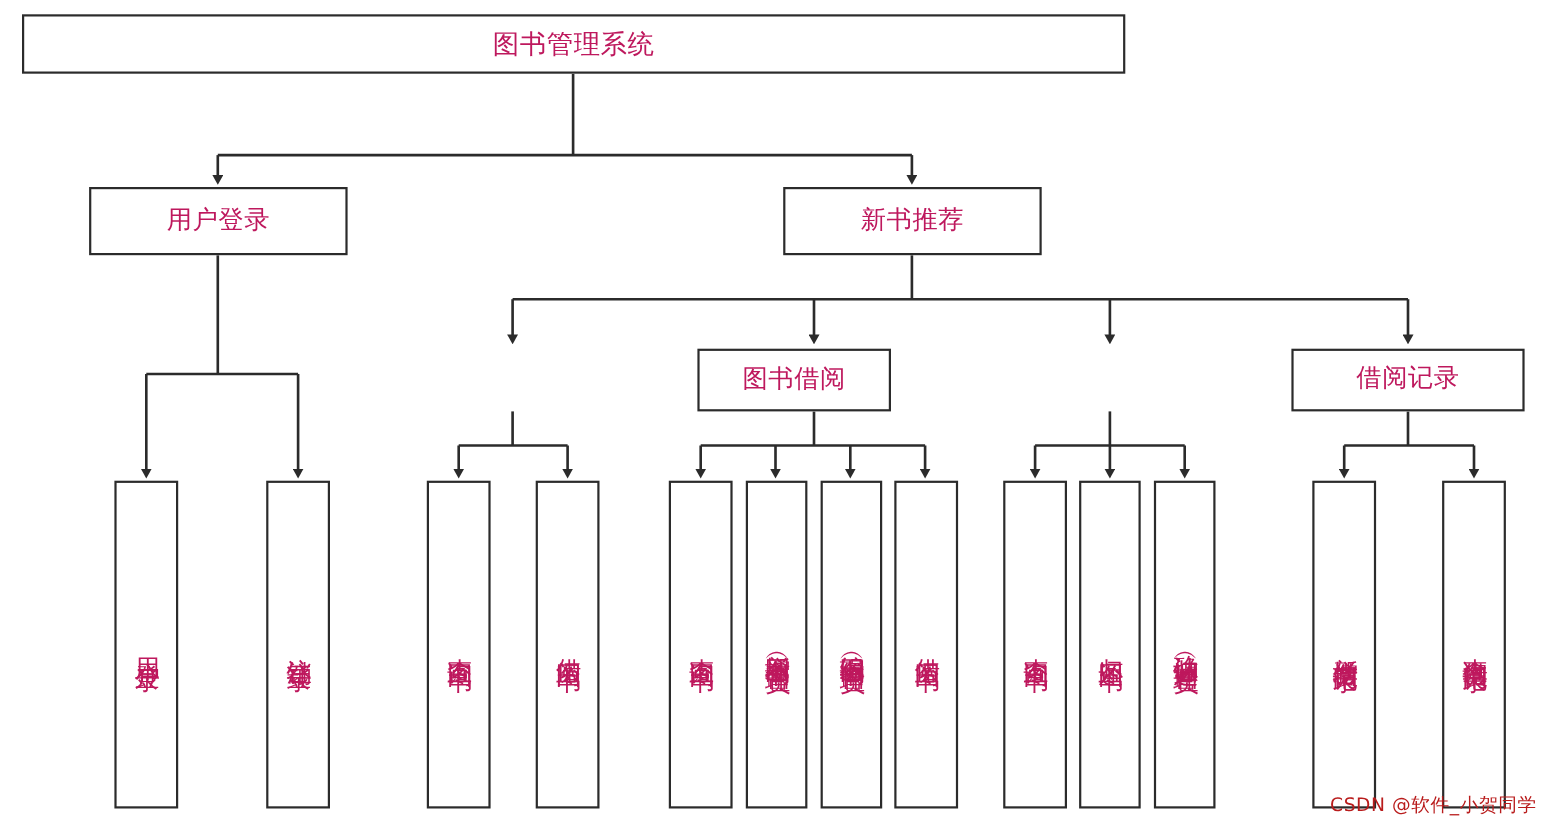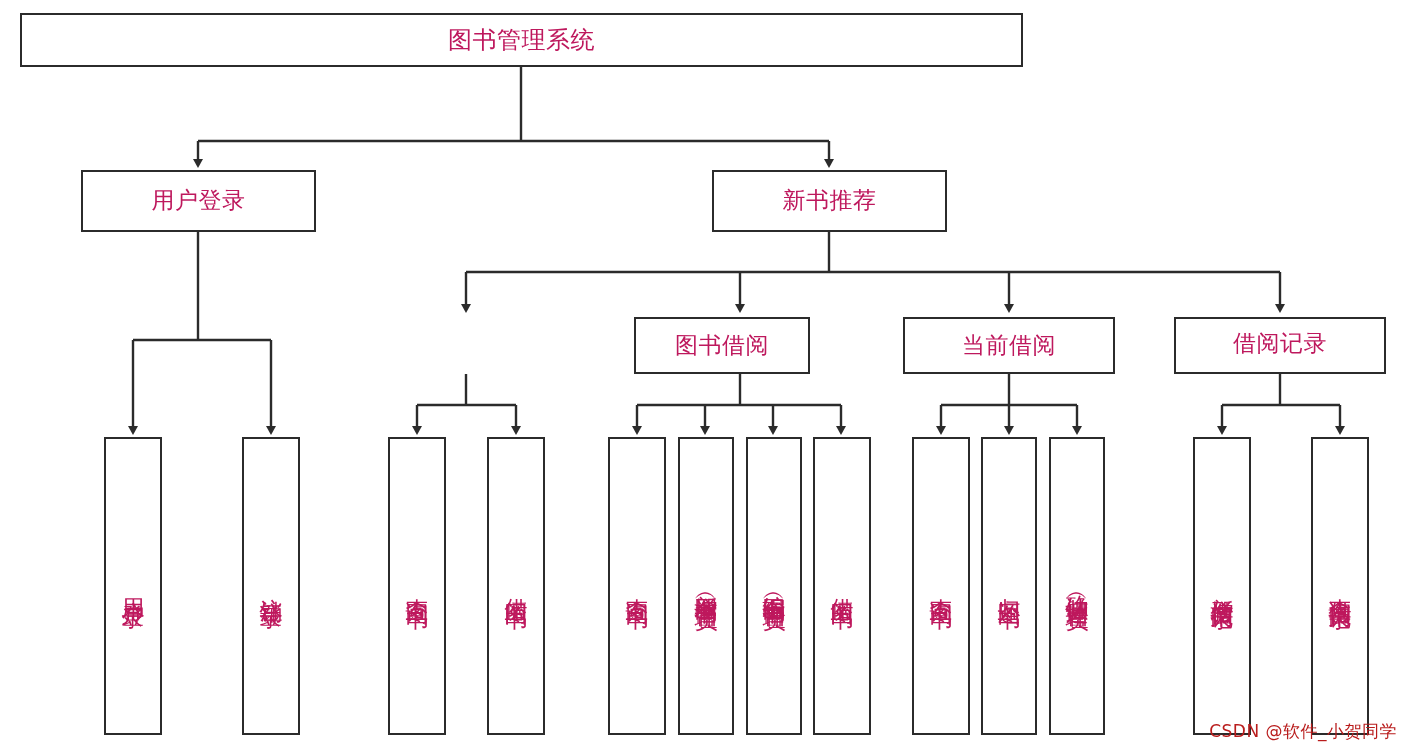--- a/index.html
+++ b/index.html
@@ -146,23 +146,20 @@
   <div class="node horiz" style="left:81px; top:170px; width:235px; height:62px;">
     <span class="node-label">用户登录</span>
   </div>
   <div class="node horiz" style="left:712px; top:170px; width:235px; height:62px;">
     <span class="node-label">新书推荐</span>
   </div>
 
   <div class="node horiz" style="left:634px; top:317px; width:176px; height:57px;">
     <span class="node-label">图书借阅</span>
   </div>
-  <div class="node horiz" style="left:903px; top:317px; width:212px; height:57px;">
-    <span class="node-label">当前借阅</span>
-  </div>
   <div class="node horiz" style="left:1174px; top:317px; width:212px; height:57px;font-family:Liberation Mono, monospace;">
     <span class="node-label">借阅记录</span>
   </div>
 
   <div class="node vert" style="left:104px; top:437px; width:58px; height:298px;">
     <span class="node-label">用户登录</span>
   </div>
   <div class="node vert" style="left:242px; top:437px; width:58px; height:298px;">
     <span class="node-label">注销登录</span>
   </div>

